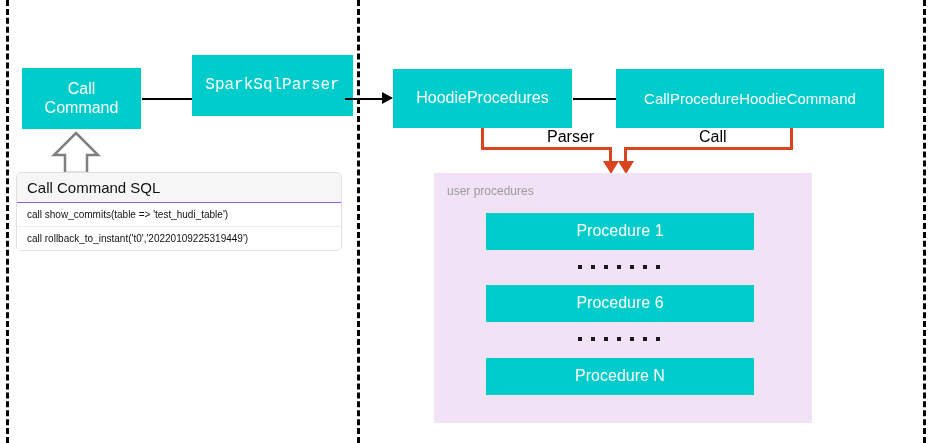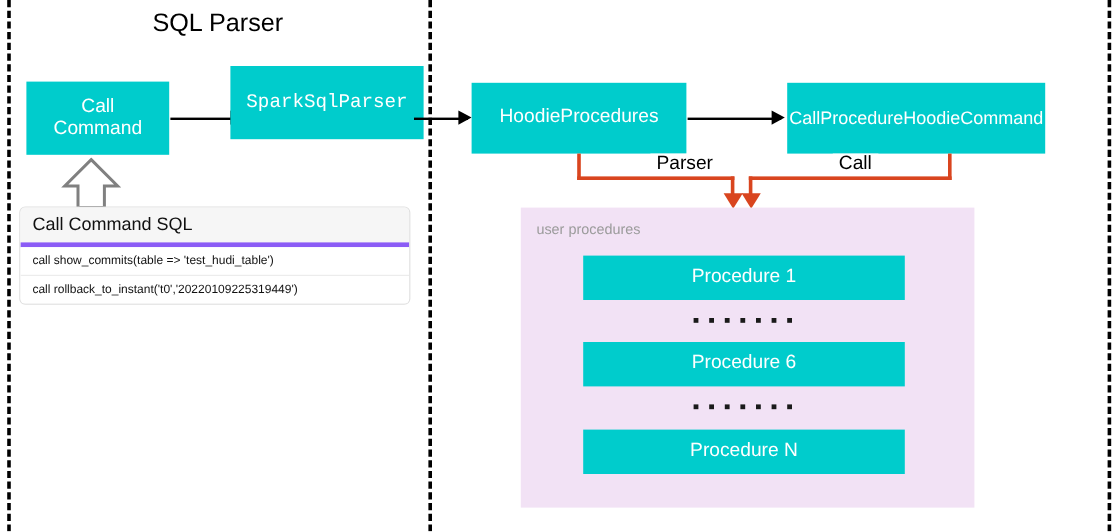--- a/index.html
+++ b/index.html
@@ -79,21 +79,21 @@
   }
   .sql-row {
     box-sizing: border-box;
     padding: 6px 10px;
     font-size: 10px;
     color: #111111;
     white-space: nowrap;
   }
   .sql-row.header {
     background: #f6f6f6;
-    border-bottom: 4px solid #8b5cf6;
+    border-bottom: 1px solid #8b5cf6;
     font-size: 15px;
   }
   .sql-row.body {
     background: #ffffff;
     border-bottom: 1px solid #ececec;
   }
   .sql-row.body:last-child { border-bottom: none; }
 
   
   .orange-seg { position: absolute; background: #D9451F; }
@@ -138,21 +138,20 @@
 </style>
 </head>
 <body>
 
 <div id="canvas">
 
   <div class="divider" style="left:6px;"></div>
   <div class="divider" style="left:357px;"></div>
   <div class="divider" style="left:923px;"></div>
 
-  <div class="section-title" style="left:6px; top:8px; width:351px;">SQL Parser</div>
 
   <div class="tealbox" style="left:22px; top:68px; width:119px; height:61px; flex-direction:column;">
     <span>Call</span>
     <span>Command</span>
   </div>
 
   <div class="arrow-h" style="left:142px; top:98px; width:52px;"></div>
   <div class="arrow-head-r" style="left:192px; top:92px;"></div>
 
   <div class="tealbox" style="left:192px; top:55px; width:161px; height:61px;font-family:Liberation Mono, monospace;">SparkSqlParser</div>
@@ -170,21 +169,21 @@
     <div class="sql-row header">Call Command SQL</div>
     <div class="sql-row body">call show_commits(table =&gt; 'test_hudi_table')</div>
     <div class="sql-row body">call rollback_to_instant('t0','20220109225319449')</div>
   </div>
 
   <div class="tealbox" style="left:393px; top:69px; width:179px; height:59px;">HoodieProcedures</div>
 
   <div class="arrow-h" style="left:573px; top:98px; width:78px;"></div>
   <div class="arrow-head-r" style="left:643px; top:92px;"></div>
 
-  <div class="tealbox small" style="left:656px; top:69px; width:215px; height:59px;">CallProcedureHoodieCommand</div>
+  <div class="tealbox small" style="left:616px; top:69px; width:268px; height:59px;">CallProcedureHoodieCommand</div>
 
   <div class="orange-seg" style="left:481px; top:128px; width:3px; height:22px;"></div>
   <div class="orange-seg" style="left:481px; top:147px; width:131px; height:3px;"></div>
   <div class="orange-seg" style="left:609px; top:147px; width:3px; height:17px;"></div>
   <div class="orange-head" style="left:603px; top:161px;"></div>
 
   <div class="orange-seg" style="left:790px; top:128px; width:3px; height:22px;"></div>
   <div class="orange-seg" style="left:624px; top:147px; width:169px; height:3px;"></div>
   <div class="orange-seg" style="left:624px; top:147px; width:3px; height:17px;"></div>
   <div class="orange-head" style="left:618px; top:161px;"></div>

